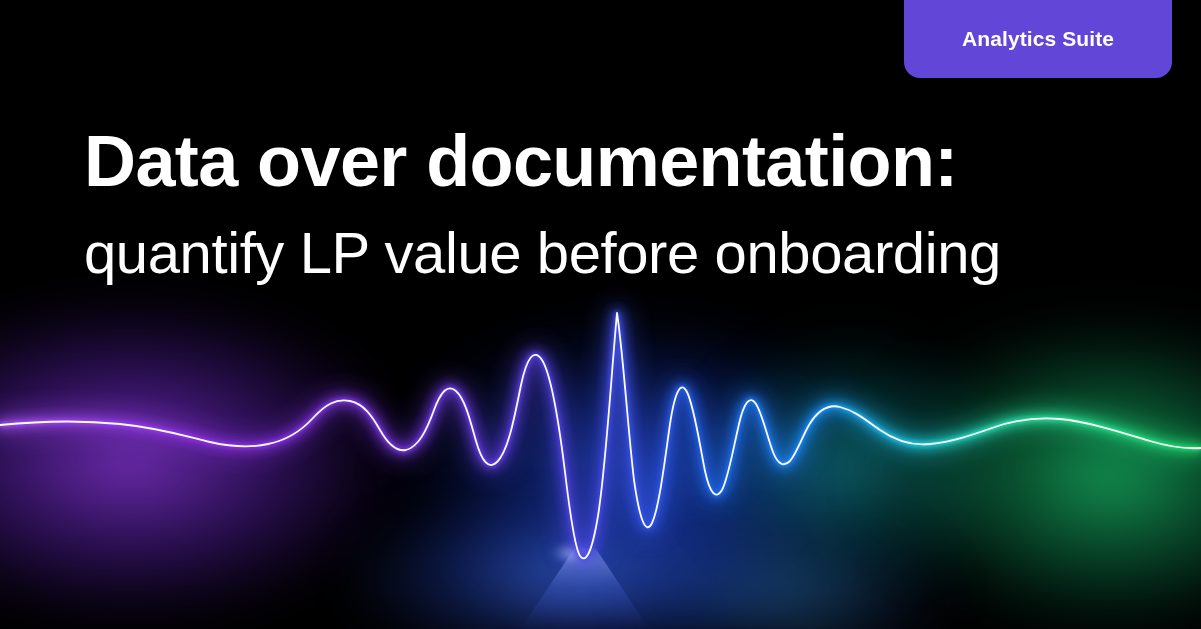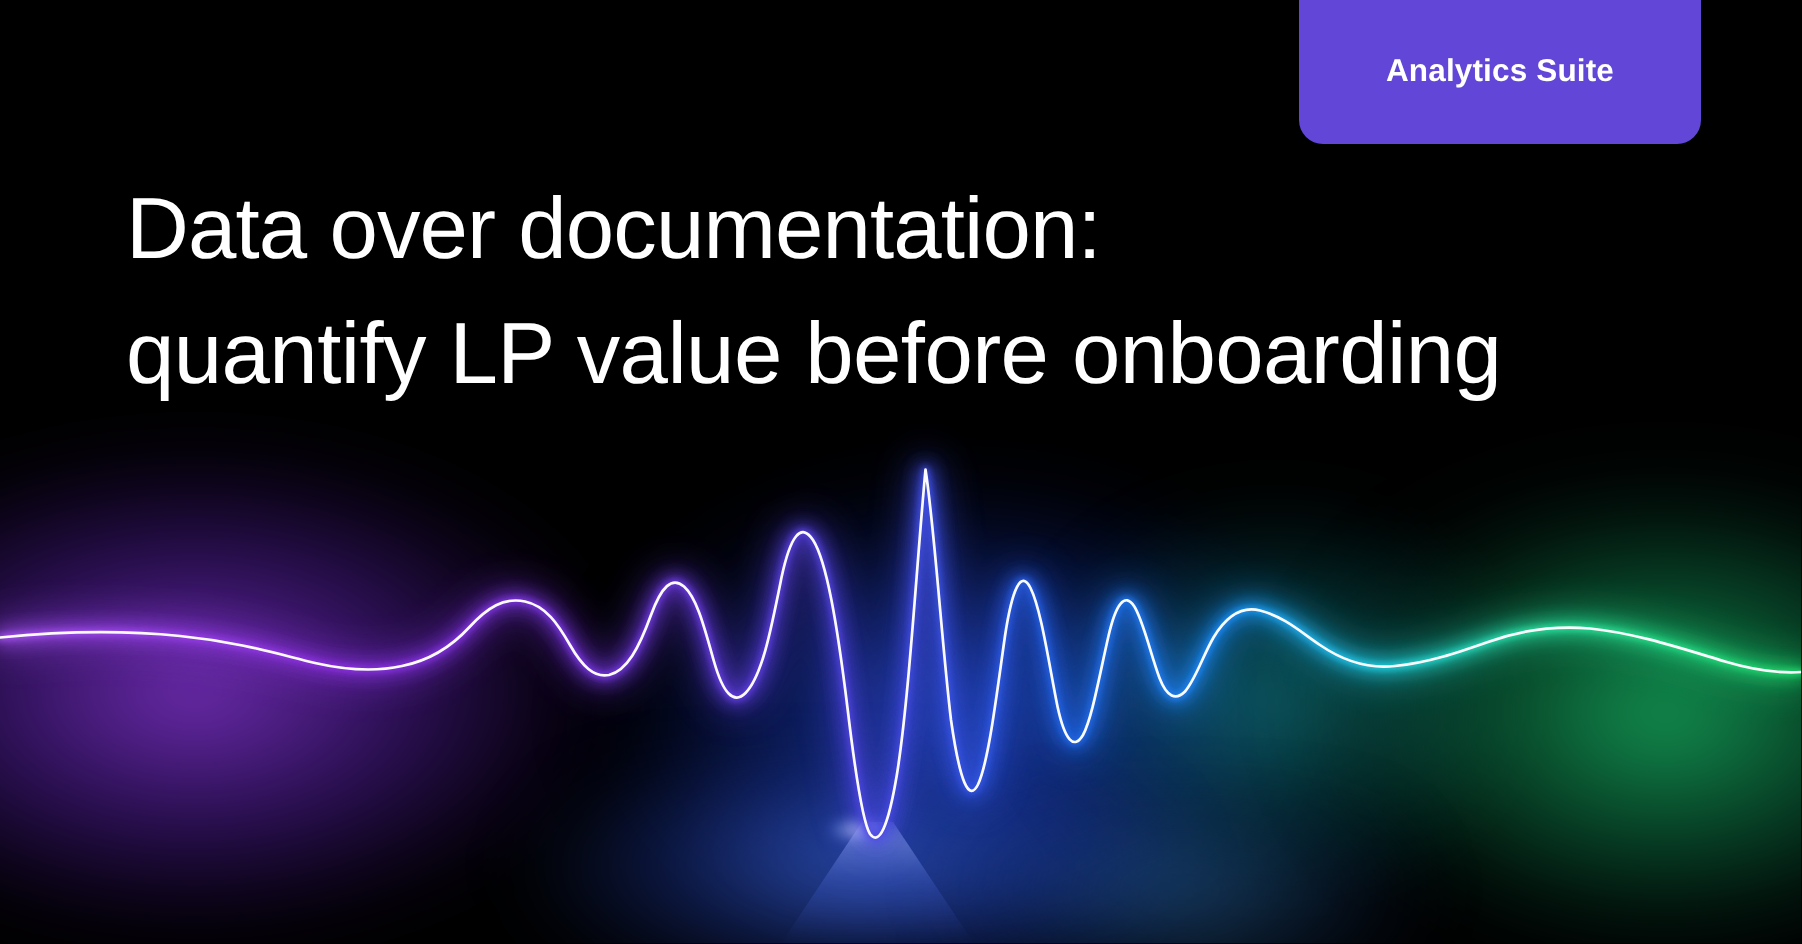--- a/index.html
+++ b/index.html
@@ -130,24 +130,24 @@
   #wave-svg {
     position: absolute;
     inset: 0;
     width: 1201px;
     height: 629px;
   }
 
   
   #badge {
     position: absolute;
-    left: 866px;
+    left: 904px;
     top: 0px;
     width: 268px;
-    height: 96px;
+    height: 78px;
     border-radius: 0 0 16px 16px;
     display: flex;
     align-items: center;
     justify-content: center;
   }
   #badge-label {
     color: #ffffff;
     font-size: 21px;
     font-weight: bold;
     letter-spacing: 0.1px;
@@ -161,22 +161,22 @@
     top: 118px;
     width: 1060px;
   }
   .hl-line {
     color: #ffffff;
     font-family: "Liberation Sans", sans-serif;
     white-space: nowrap;
     line-height: 1.22;
   }
   #hl-line-1 {
-    font-size: 58px;
-    font-weight: normal;
+    font-size: 72px;
+    font-weight: bold;
     letter-spacing: -0.6px;
   }
   #hl-line-2 {
     font-size: 58px;
     font-weight: normal;
     letter-spacing: -0.4px;
     margin-top: 12px;
   }
 </style>
 </head>

